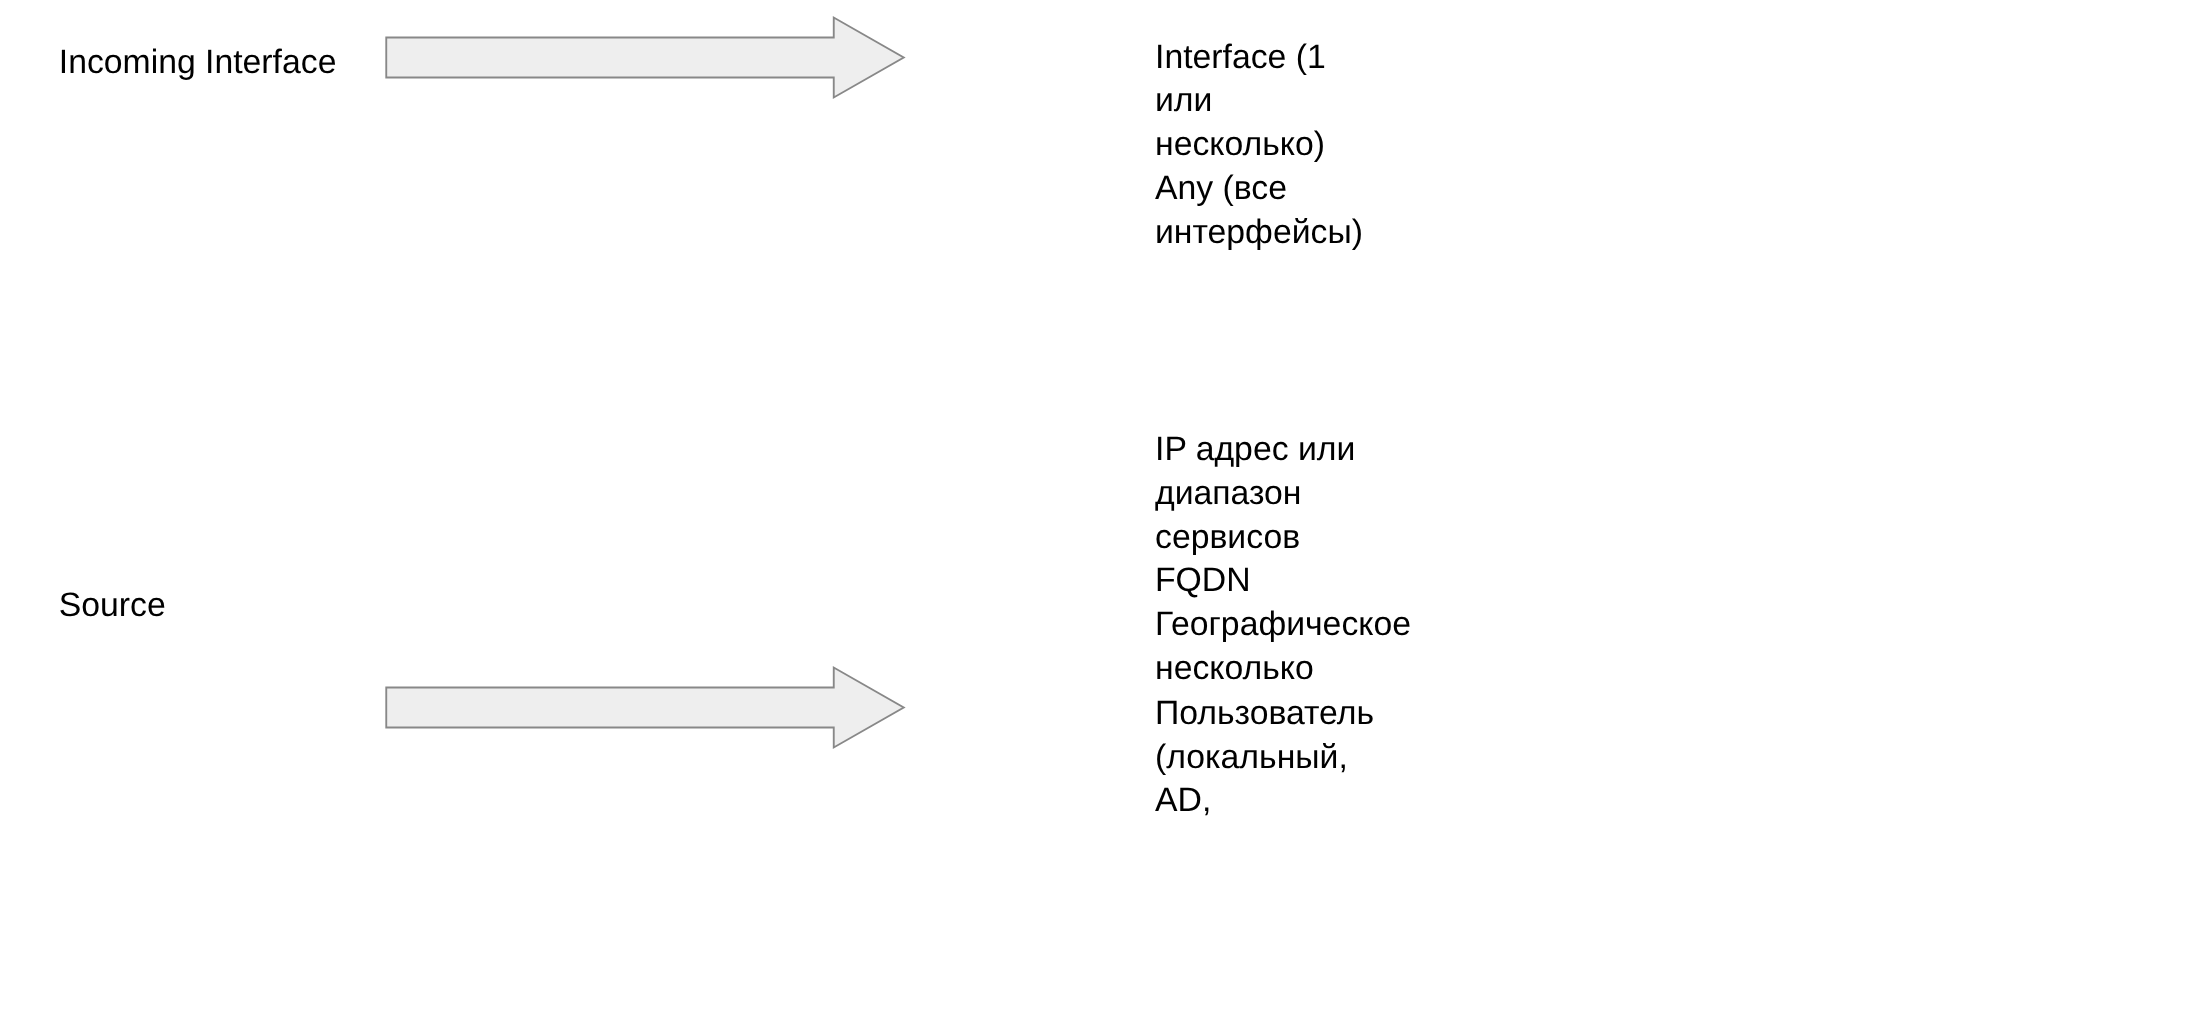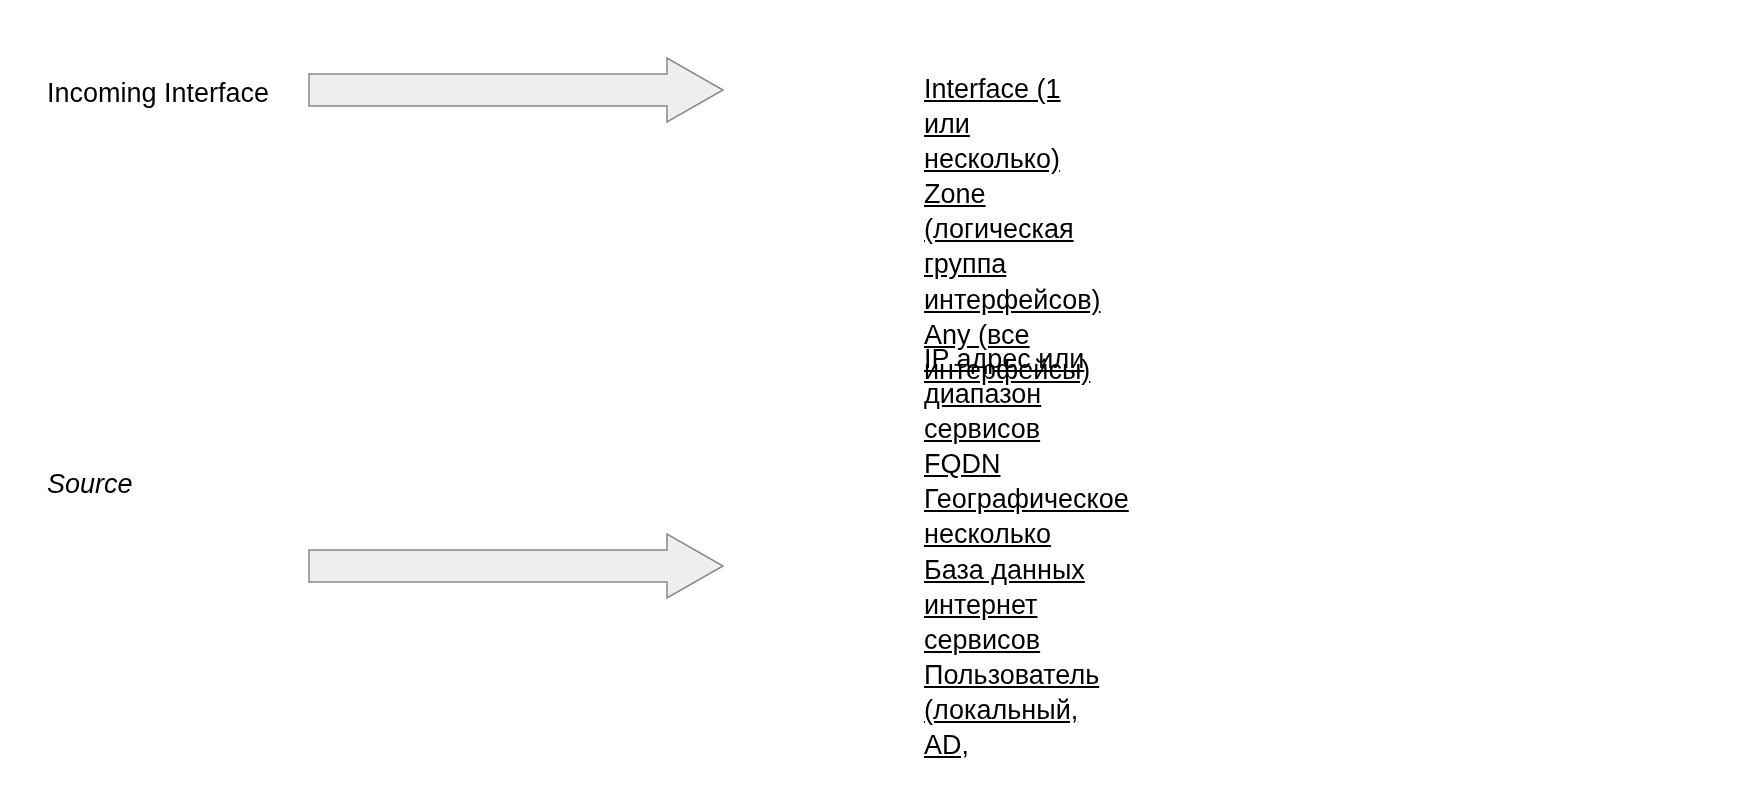--- a/index.html
+++ b/index.html
@@ -17,21 +17,20 @@
       position: relative;
     }
     .row {
       position: absolute;
       display: flex;
       align-items: center;
     }
     .row-1 {
       top: 32px;
       left: 47px;
-      margin-top: 44px;
     }
     .row-2 {
       top: 342px;
       left: 47px;
     }
     .left-col {
       width: 260px;
       line-height: 1.3;
     }
     .arrow-col {
@@ -41,21 +40,20 @@
       align-items: center;
     }
     .arrow-wrap {
       position: absolute;
       left: 0;
     }
     .right-col {
       line-height: 1.3;
       position: absolute;
       left: 877px;
-      text-decoration: underline;
     }
     .right-col-1 {
       top: -4px;
     }
     .right-col-2 {
       top: 0;
     }
     .left-inline {
       display: block;
     }
@@ -69,37 +67,35 @@
   </div>
   <div class="arrow-col">
     <span class="arrow-wrap">
       <svg width="420" height="72" viewBox="0 0 420 72">
         <polygon points="2,20 360,20 360,4 416,36 360,68 360,52 2,52" fill="#eeeeee" stroke="#888888" stroke-width="1.5"></polygon>
       </svg>
     </span>
   </div>
   <div class="right-col right-col-1">
     <span class="left-inline">Interface (1 или несколько)</span>
-    <span class="left-inline">Zone (логическая группа интерфейсов)</span>
     <span class="left-inline">Any (все интерфейсы)</span>
   </div>
 </div>
 
 <div class="row row-2">
-  <div class="left-col" style="padding-top:125px;font-style:italic;">
+  <div class="left-col" style="padding-top:125px;">
     <span class="left-inline">Source</span>
   </div>
   <div class="arrow-col">
     <span class="arrow-wrap" style="top:108px;">
       <svg width="420" height="72" viewBox="0 0 420 72">
         <polygon points="2,20 360,20 360,4 416,36 360,68 360,52 2,52" fill="#eeeeee" stroke="#888888" stroke-width="1.5"></polygon>
       </svg>
     </span>
   </div>
   <div class="right-col right-col-2">
     <span class="left-inline">IP адрес или диапазон сервисов</span>
     <span class="left-inline">FQDN</span>
     <span class="left-inline">Географическое несколько</span>
-    <span class="left-inline">База данных интернет сервисов</span>
     <span class="left-inline">Пользователь (локальный, AD,</span>
 
   </div>
 </div>
 
 </body></html>

